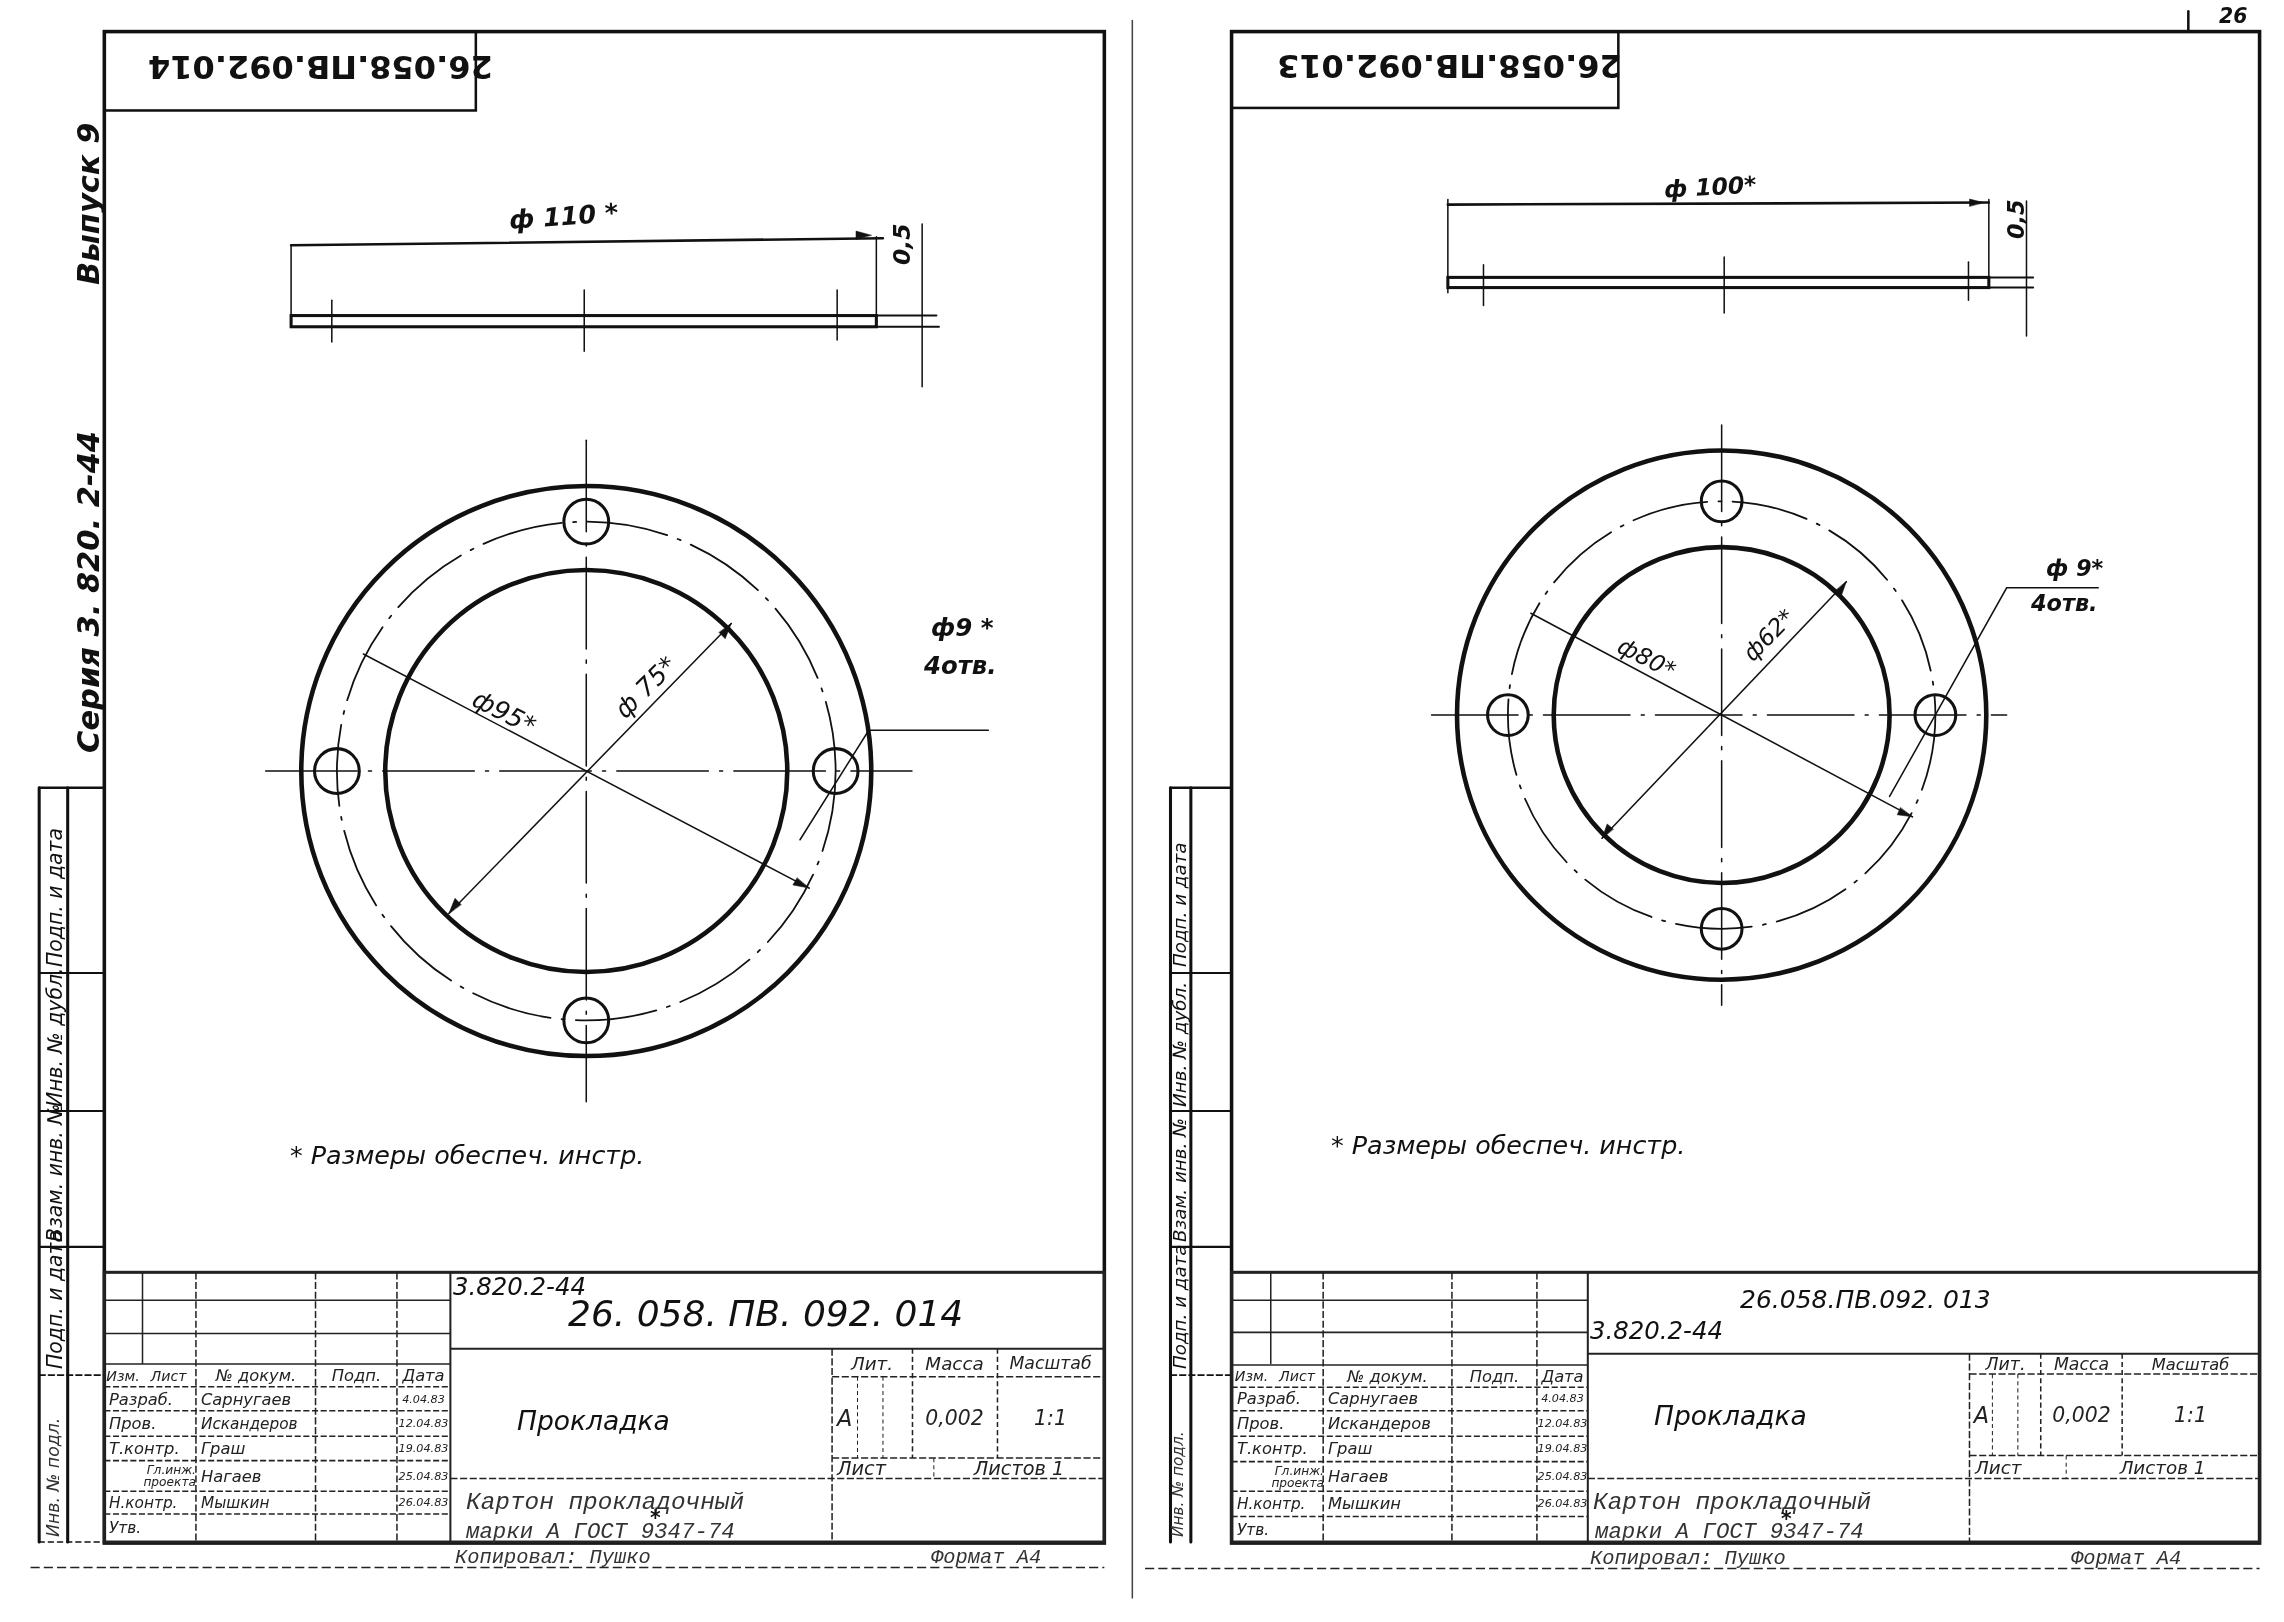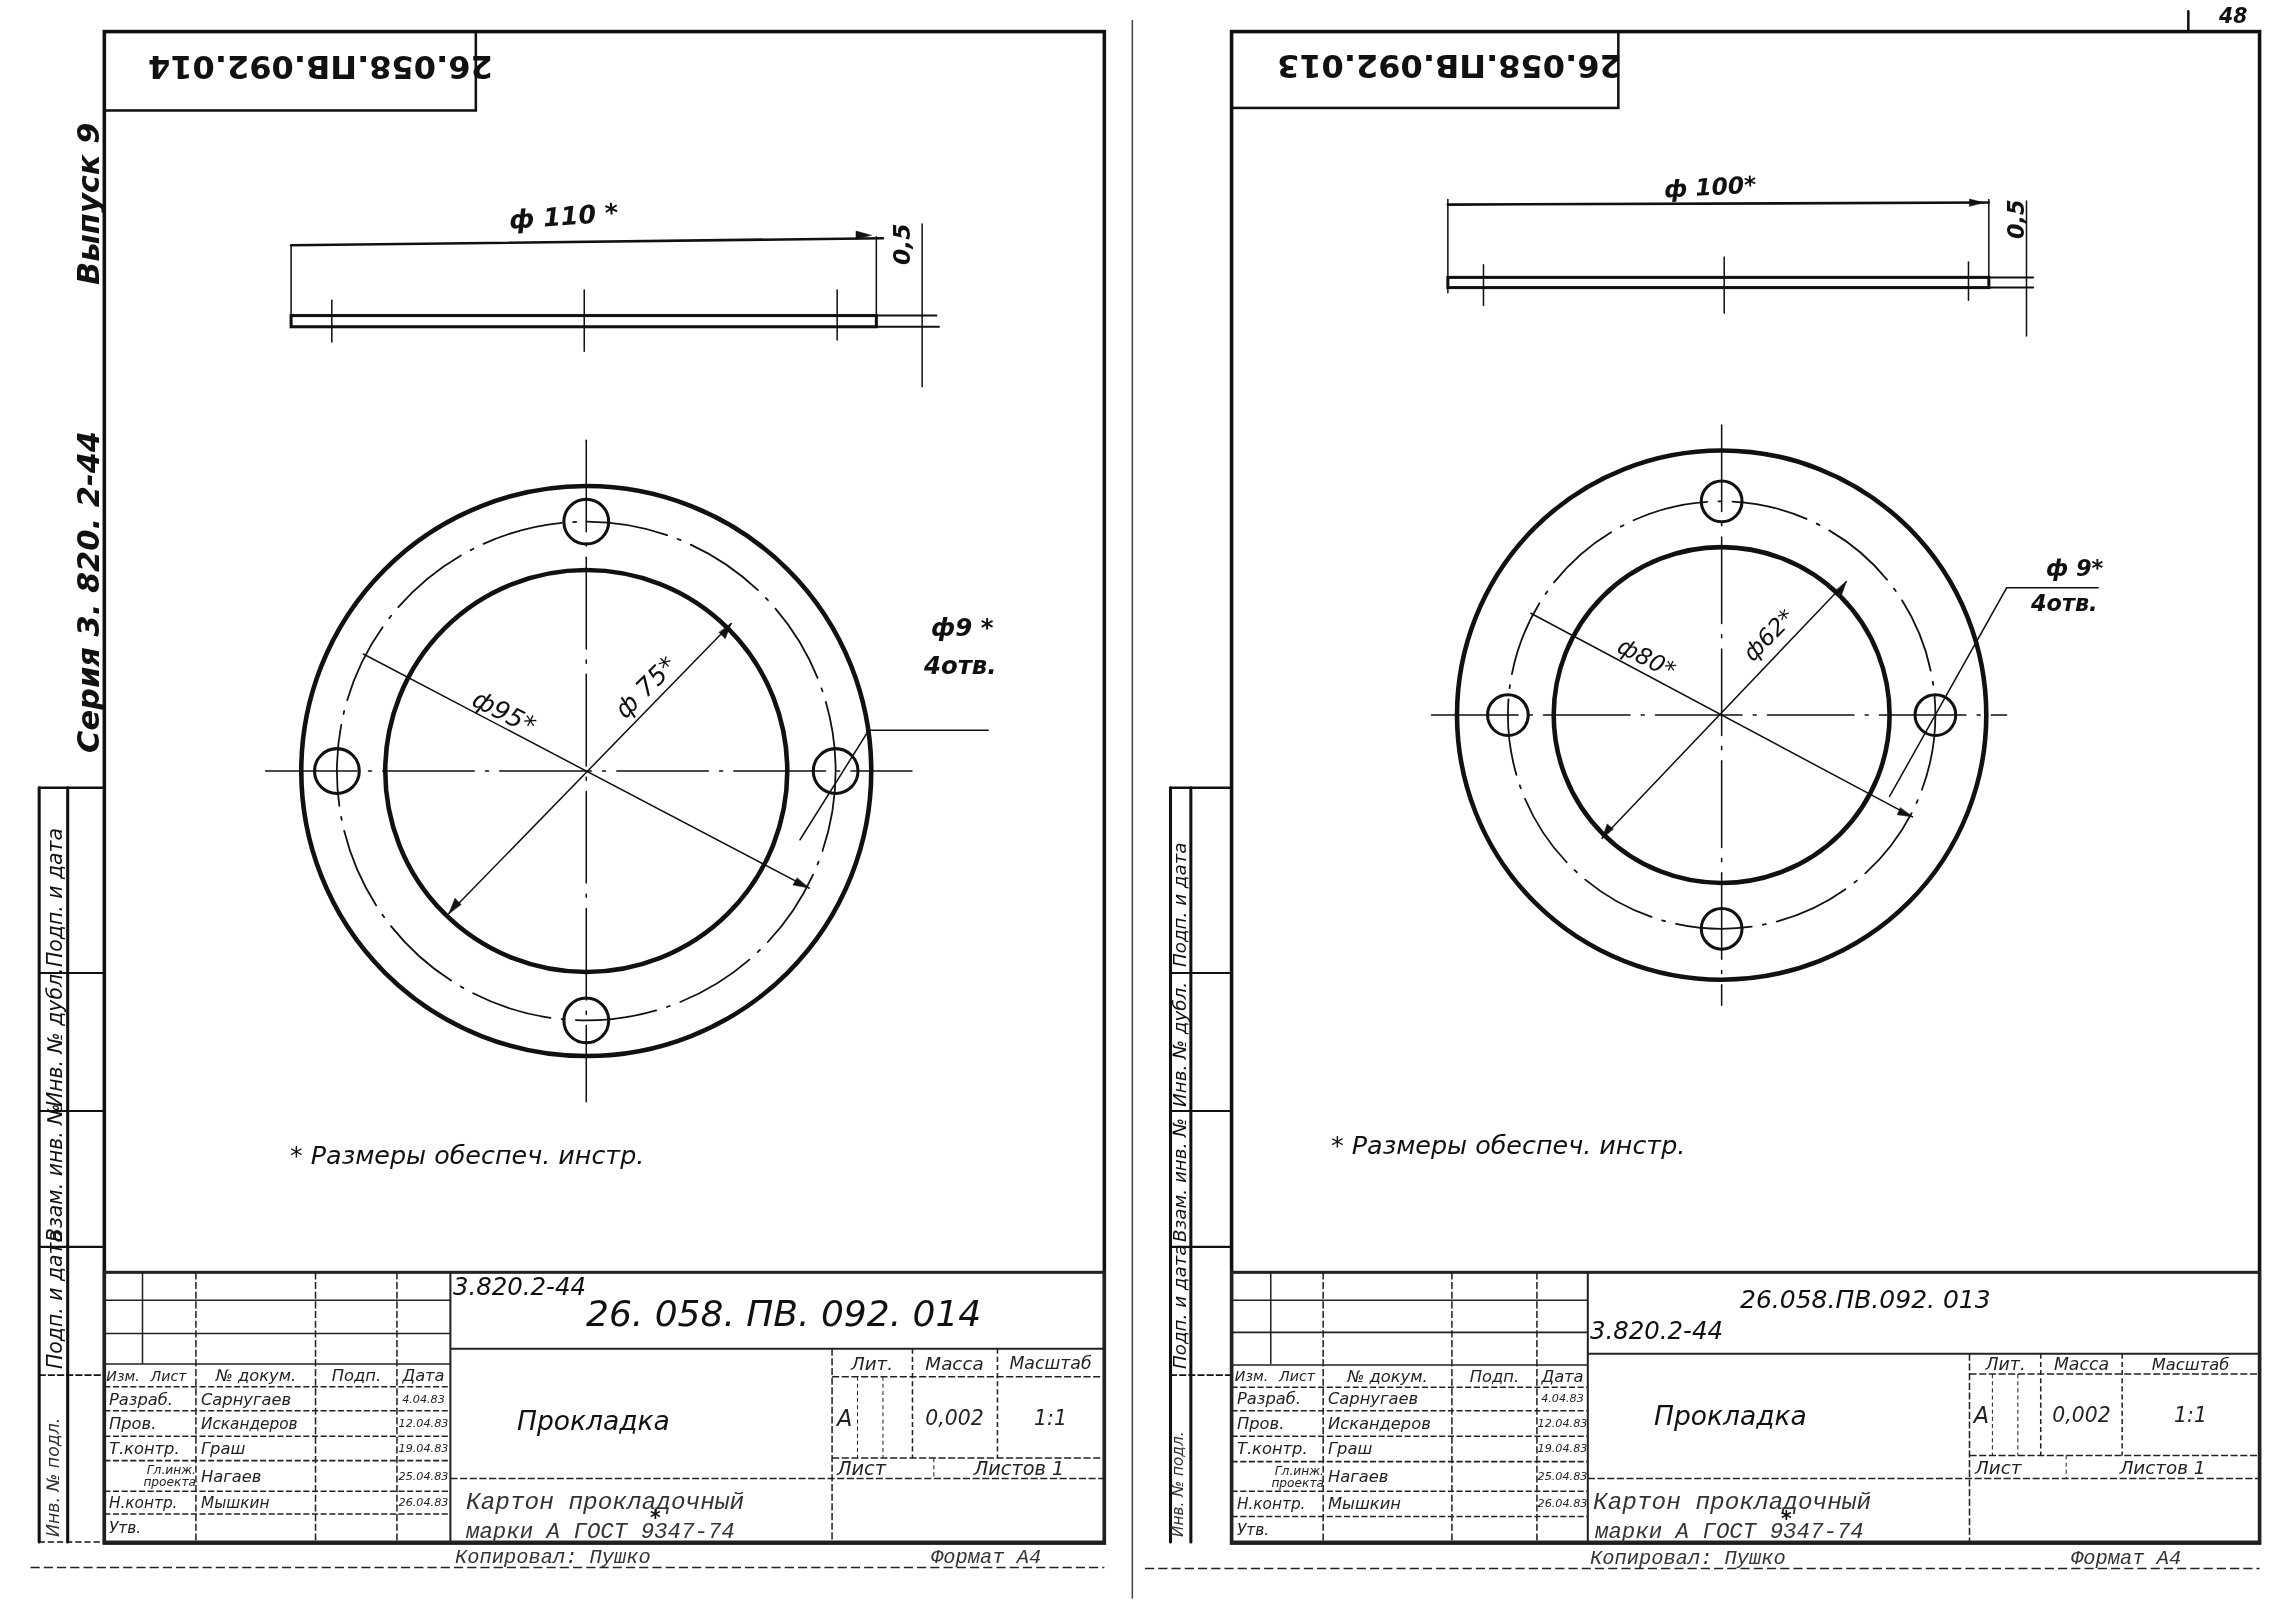--- a/index.html
+++ b/index.html
@@ -163,21 +163,21 @@
     <line x1="2420" y1="2726" x2="3120" y2="2726" stroke-width="3" stroke-dasharray="12 5"></line>
     <line x1="2420" y1="2772" x2="3120" y2="2772" stroke-width="3" stroke-dasharray="12 5"></line>
     <line x1="2420" y1="2822" x2="3120" y2="2822" stroke-width="3" stroke-dasharray="12 5"></line>
     <line x1="2420" y1="2872" x2="3120" y2="2872" stroke-width="3" stroke-dasharray="12 5"></line>
     <line x1="2420" y1="2930" x2="3120" y2="2930" stroke-width="3" stroke-dasharray="12 5"></line>
     <line x1="2420" y1="2980" x2="3120" y2="2980" stroke-width="3" stroke-dasharray="12 5"></line>
     <line x1="2250" y1="3082" x2="4440" y2="3082" stroke-width="3" stroke-dasharray="18 8"></line>
   </g>
 </svg>
 
-<div class="abs hand" style="left:2219px; top:4.1px; font-size:20.4px; font-weight:bold;">48</div>
+<div class="abs hand" style="left:2219px; top:4.1px; font-size:20.4px; font-weight:bold;">26</div>
 
 <div class="vtext" style="left:71px; top:753px; font-size:30.5px; font-weight:bold;">Серия  3. 820. 2-44</div>
 <div class="vtext" style="left:71px; top:285px; font-size:30.5px; font-weight:bold;">Выпуск  9</div>
 
 <div class="vtext" style="left:43px; top:967px; font-size:20.4px;">Подп. и дата</div>
 <div class="vtext" style="left:43px; top:1107px; font-size:20.4px;">Инв. № дубл.</div>
 <div class="vtext" style="left:43px; top:1242px; font-size:20.4px;">Взам. инв. №</div>
 <div class="vtext" style="left:43px; top:1369px; font-size:20.4px;">Подп. и дата</div>
 <div class="vtext faint" style="left:43px; top:1537px; font-size:17.3px;">Инв. № подл.</div>
 
@@ -194,21 +194,21 @@
   <div class="abs hand" style="left:888px; top:265px; font-size:23.4px; font-weight:bold; transform:rotate(-90deg); transform-origin:left top;">0,5</div>
 
   <div class="abs hand" style="left:471px; top:697px; font-size:25.4px; transform:rotate(27deg);">ф95*</div>
   <div class="abs hand" style="left:608px; top:672px; font-size:25.4px; transform:rotate(-45deg);">ф 75*</div>
   <div class="abs hand" style="left:931px; top:613px; font-size:24.4px; font-weight:bold;">ф9 *</div>
   <div class="abs hand" style="left:924px; top:651px; font-size:24.4px; font-weight:bold;">4отв.</div>
 
   <div class="abs hand" style="left:290px; top:1140px; font-size:25.4px;">* Размеры  обеспеч.  инстр.</div>
 
   <div class="abs hand" style="left:453px; top:1272px; font-size:24.4px;">3.820.2-44</div>
-  <div class="abs hand" style="left:586px; top:1293px; font-size:36px;">26. 058. ПВ. 092. 014</div>
+  <div class="abs hand" style="left:568px; top:1293px; font-size:36px;">26. 058. ПВ. 092. 014</div>
   <div class="abs hand" style="left:517px; top:1405px; font-size:26.5px;">Прокладка</div>
   <div class="abs hand faint" style="left:466px; top:1489px; font-size:24.4px;">Картон  прокладочный</div>
   <div class="abs hand faint" style="left:466px; top:1519px; font-size:22.4px;">марки А  ГОСТ 9347-74</div>
   <div class="abs hand" style="left:650px; top:1506px; font-size:20.4px; font-weight:bold;">*</div>
 
   <div class="cell" style="left:832px; top:1349px; width:80px; height:28px; font-size:18.3px;">Лит.</div>
   <div class="cell" style="left:912px; top:1349px; width:85px; height:28px; font-size:18.3px;">Масса</div>
   <div class="cell" style="left:997px; top:1349px; width:107px; height:28px; font-size:17.3px;">Масштаб</div>
   <div class="cell" style="left:832px; top:1377px; width:25.4px; height:81px; font-size:22.4px;">А</div>
   <div class="cell" style="left:912px; top:1377px; width:85px; height:81px; font-size:20.4px;">0,002</div>

